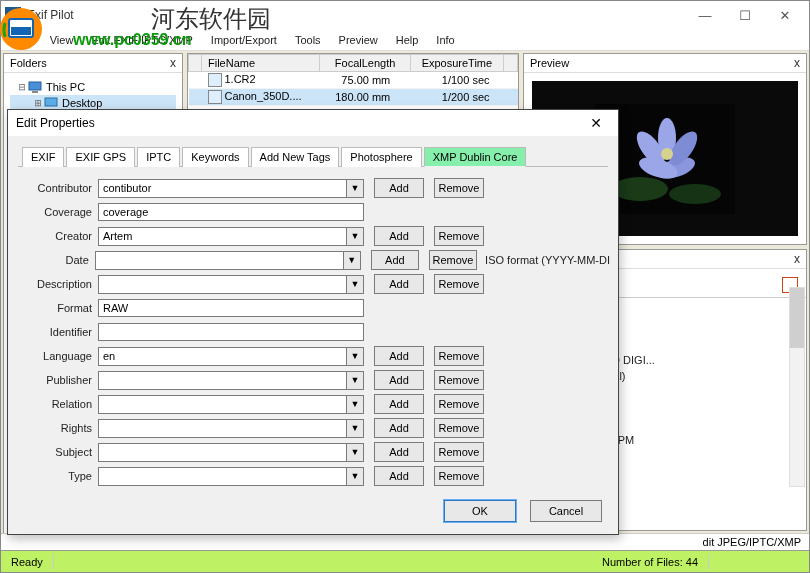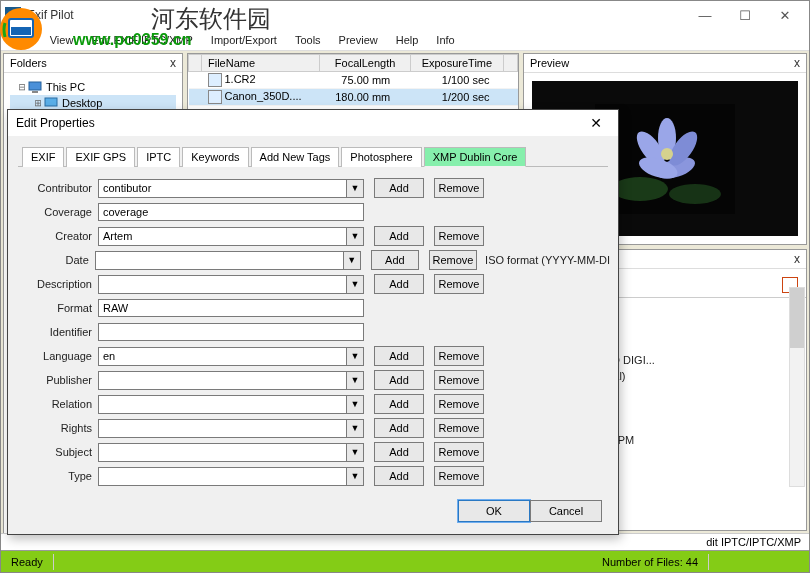--- a/index.html
+++ b/index.html
@@ -49,21 +49,21 @@
 .preview-img { flex: 1; margin: 8px; background: #0a0a0a; display: flex; align-items: center; justify-content: center; position: relative; overflow: hidden; }
 .flower { position: absolute; width: 140px; height: 110px; }
 
 .props-panel { flex: 1; overflow: hidden; }
 .props-tabs { display: flex; padding: 4px 4px 0 4px; border-bottom: 1px solid #ccc; gap: 14px; }
 .props-tab { padding: 2px 2px; cursor: pointer; border-bottom: 2px solid transparent; }
 .props-icon { float: right; width: 16px; height: 16px; border: 1px solid #c41; margin: 4px; }
 .props-list { padding: 6px 8px; overflow-y: auto; height: 150px; }
 .props-list .pv { padding: 2px 0; color: #222; font-size: 11px; }
 
-.bottomstrip { height: 22px; display: flex; border-top: 1px solid #999; background: #84cc16; align-items: center; }
+.bottomstrip { height: 22px; display: flex; border-top: 1px solid #999; background: #bef264; align-items: center; }
 .bottomstrip .seg { padding: 2px 10px; border-right: 1px solid #ccc; }
 .bottomstrip .flex { flex: 1; }
 .dialog { position: absolute; left: 6px; top: 108px; width: 612px; height: 426px; background: #f0f0f0; border: 1px solid #444; box-shadow: 2px 4px 10px rgba(0,0,0,.25); display: flex; flex-direction: column; z-index: 110; }
 .dialog-title { height: 26px; display: flex; align-items: center; padding: 0 8px; background: #fff; }
 .dialog-title .dt { flex: 1; font-size: 12px; }
 .dialog-title .dx { width: 28px; text-align: center; font-size: 14px; cursor: pointer; }
 
 .tabs-row { display: flex; padding: 10px 10px 0 14px; }
 .dtab { background: #fff; border: 1px solid #bbb; border-bottom: none; padding: 3px 8px; margin-right: 2px; font-size: 11px; cursor: pointer; position: relative; top: 1px; }
 .dtab.active { background: #86efac; border-bottom: 1px solid #f0f0f0; z-index: 2; }
@@ -73,21 +73,21 @@
 .form-row { display: flex; align-items: center; margin: 2px 0; height: 22px; }
 .form-row .flbl { width: 90px; text-align: right; padding-right: 6px; font-size: 11px; color: #222; }
 .form-row input.txt { flex: 0 0 248px; height: 18px; border: 1px solid #7a7a7a; background: #fff; padding: 0 4px; font-size: 11px; }
 .form-row .combo { flex: 0 0 266px; height: 19px; border: 1px solid #7a7a7a; background: #fff; display: flex; }
 .form-row .combo input { flex: 1; border: none; padding: 0 4px; font-size: 11px; outline: none; }
 .form-row .combo .dd { width: 17px; background: #e8e8e8; border-left: 1px solid #7a7a7a; text-align: center; font-size: 9px; line-height: 17px; cursor: pointer; }
 .form-row.noncombo input.txt { flex: 0 0 266px; }
 .btn-sm { width: 50px; height: 20px; border: 1px solid #7a7a7a; background: #e8e8e8; margin-left: 10px; font-size: 11px; cursor: pointer; text-align: center; line-height: 18px; }
 .form-row .extra { margin-left: 8px; font-size: 11px; color: #222; white-space: nowrap; }
 
-.dialog-btns { display: flex; justify-content: flex-end; padding: 8px 16px 12px 0; }
+.dialog-btns { display: flex; justify-content: flex-end; padding: 8px 16px 12px 0; gap: 14px; }
 .dialog-btns .dbtn { width: 72px; height: 22px; border: 1px solid #7a7a7a; background: #e8e8e8; font-size: 11px; cursor: pointer; }
 .dialog-btns .dbtn.primary { border: 1px solid #2a78c3; outline: 1px solid #6faef0; }
 
 .scrollbar { position: absolute; right: 4px; top: 286px; width: 16px; height: 200px; background: #f2f2f2; border: 1px solid #ddd; }
 .scrollbar .thumb { width: 100%; height: 60px; background: #cfcfcf; }
 
 </style>
 </head>
 <body>
 
@@ -237,21 +237,21 @@
         </div>
       </div>
     </div>
 
     <div class="scrollbar">
         <div class="thumb"></div>
       </div>
   </div>
 
   <div style="display:flex;justify-content:flex-end;border-top:1px solid #ccc;padding:2px 8px;font-size:11px;background:#fff">
-    <span>dit IPTC/IPTC/XMP</span>
+    <span>dit JPEG/IPTC/XMP</span>
   </div>
 
   <div class="bottomstrip">
     <div class="seg">Ready</div>
     <div class="flex"></div>
     <div class="seg">Number of Files: 44</div>
     <div style="width:100px"></div>
   </div>
 
   <div class="dialog">

